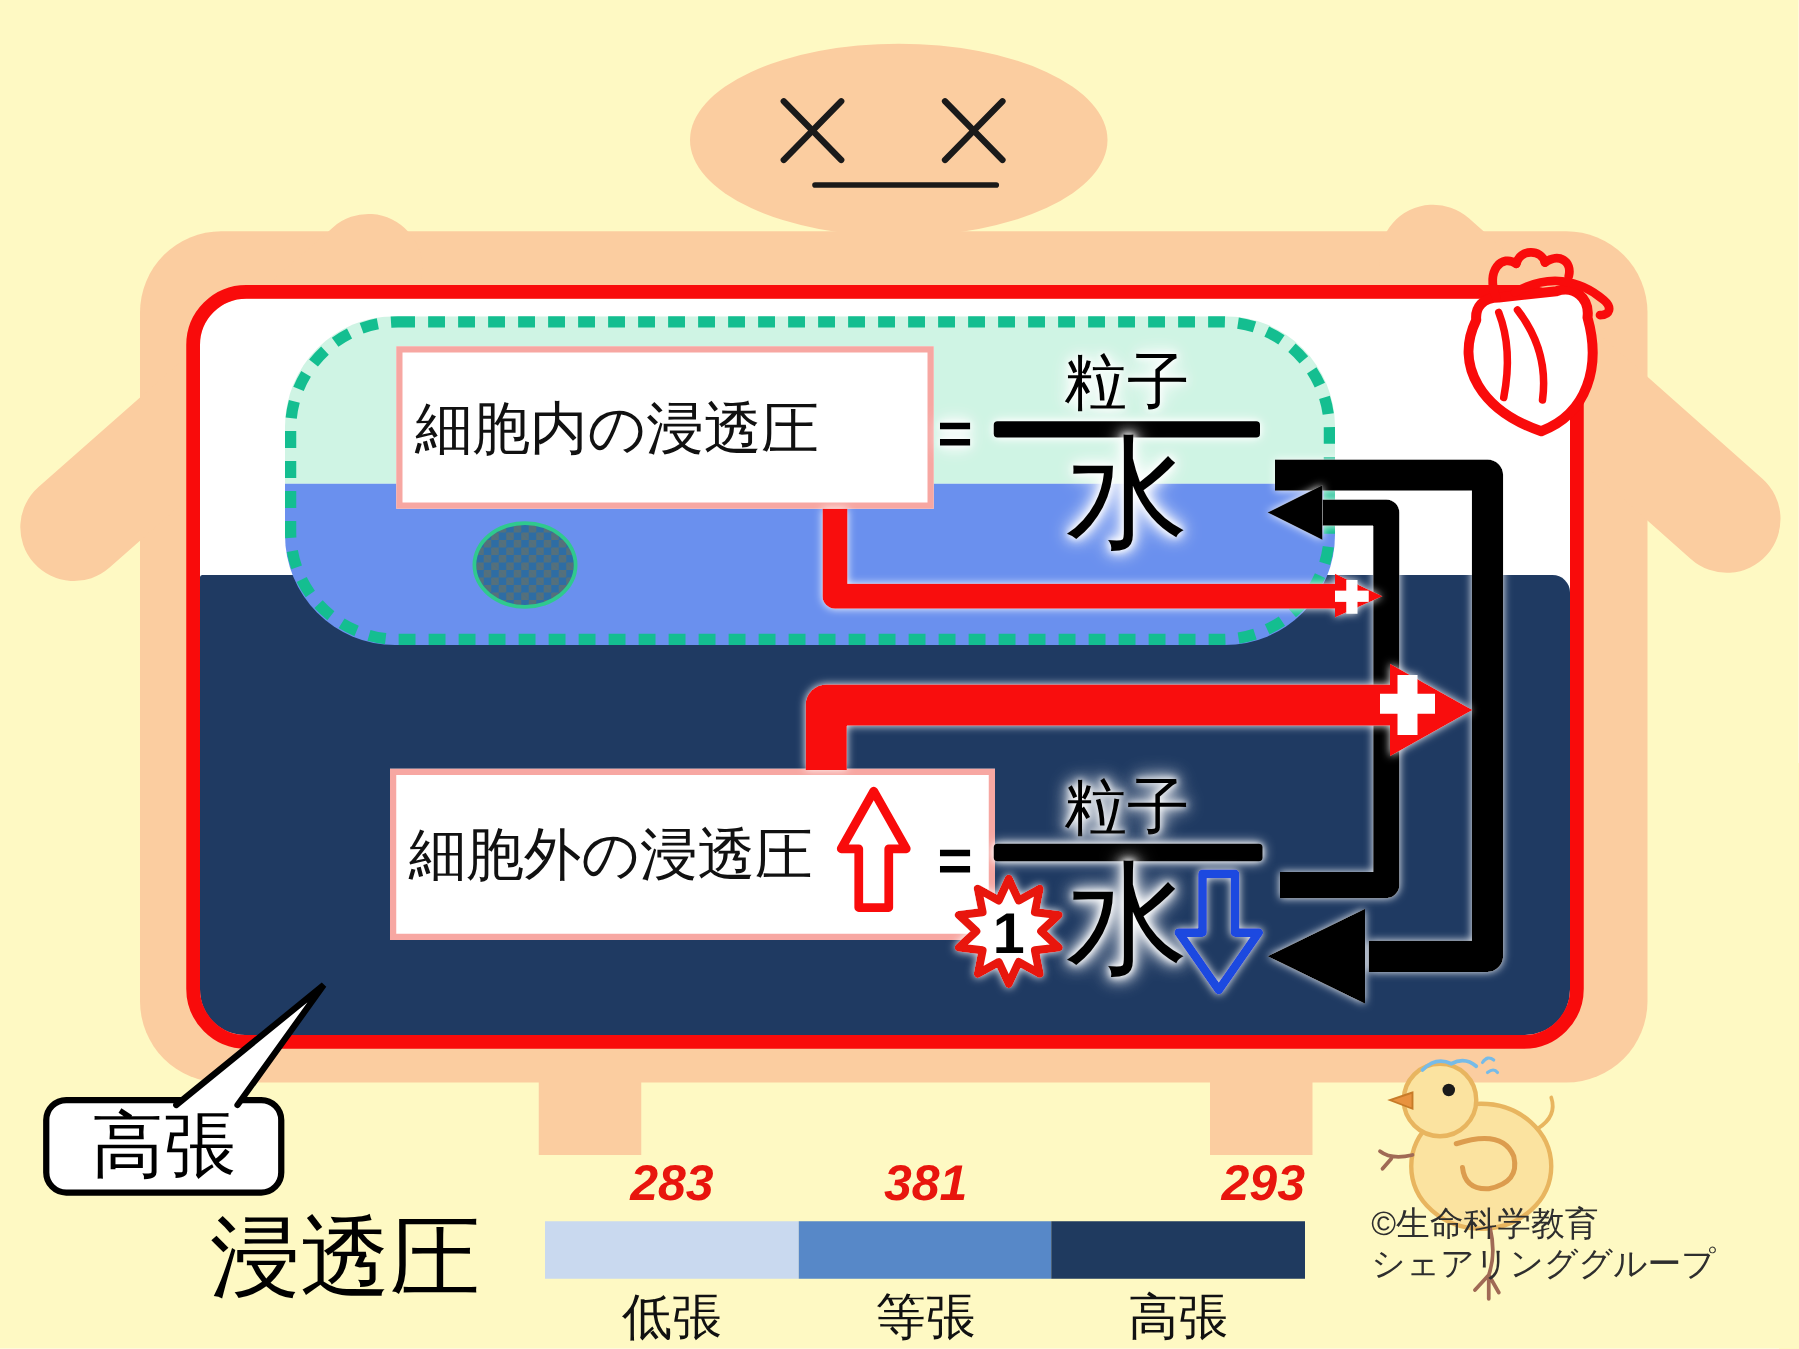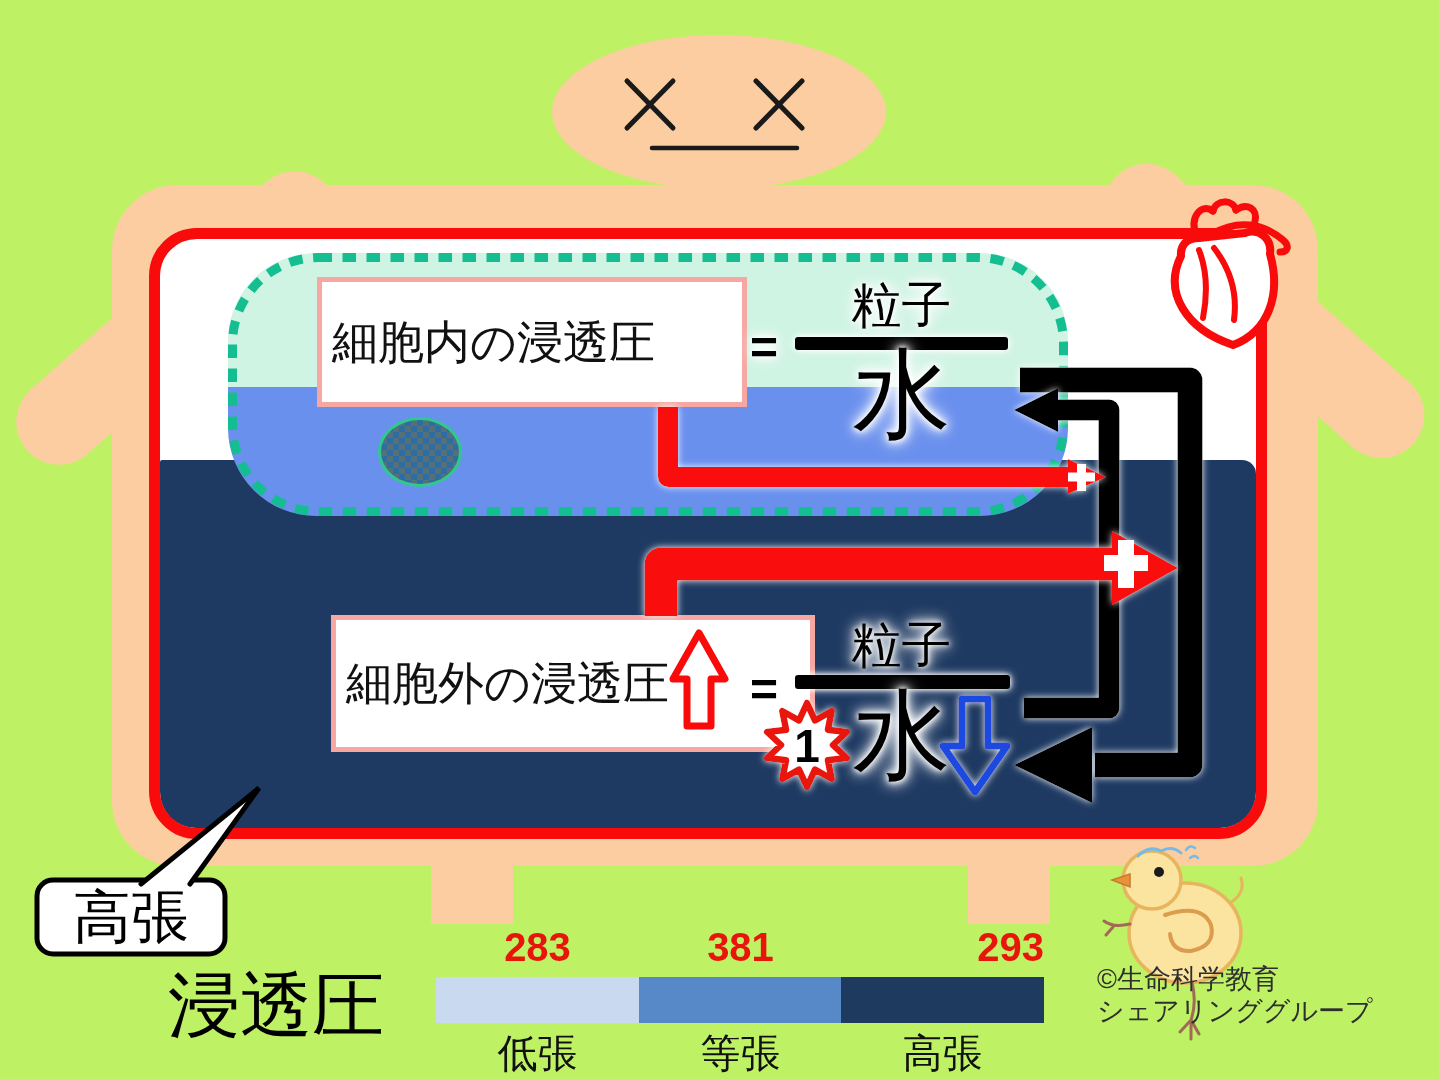--- a/index.html
+++ b/index.html
@@ -1,16 +1,16 @@
 <!DOCTYPE html>
 <html><head>
 <meta charset="utf-8">
 <style>
   html,body{margin:0;padding:0;background:#fff;}
-  #stage{position:relative;width:1439px;height:1079px;background:#bef264;overflow:hidden;
+  #stage{position:relative;width:1439px;height:1079px;background:#fef9c3;overflow:hidden;
          font-family:"Liberation Sans","DejaVu Sans",sans-serif;}
   .abs{position:absolute;}
   
   .skin{background:#FBCDA0;}
   .torso{left:112px;top:185px;width:1206px;height:681px;border-radius:65px;z-index:1;}
   .head{left:552px;top:35px;width:334px;height:154px;border-radius:50%;z-index:1;}
   .arm{width:400px;height:86px;border-radius:43px;z-index:1;}
   .arm-left{left:-23px;top:275px;transform:rotate(138.6deg);}
   .arm-right{left:1064px;top:268px;transform:rotate(41.6deg);}
   .leg{top:850px;width:82px;height:74px;z-index:1;}
@@ -25,41 +25,41 @@
   .cell-top{left:0;top:0;width:840px;height:134px;background:#CFF4E4;}
   .cell-bottom{left:0;top:134px;width:840px;height:129px;background:#6A90EE;}
   .nucleus{left:150px;top:164px;width:84px;height:70px;border-radius:50%;
      border:3px solid #2FC98E;box-sizing:border-box;background-color:#2E6DA4;
      background-image:linear-gradient(45deg,#56707A 25%,transparent 25%,transparent 75%,#56707A 75%),
                       linear-gradient(45deg,#56707A 25%,transparent 25%,transparent 75%,#56707A 75%);
      background-size:12px 12px;background-position:0 0,6px 6px;}
   
   .labelbox{background:#fff;border:5px solid #F7A7A2;box-sizing:border-box;z-index:6;}
   .box1{left:317px;top:277px;width:430px;height:130px;}
-  .box2{left:331px;top:615px;width:484px;height:137px;}
+  .box2{left:312px;top:615px;width:484px;height:137px;}
   .boxtext{color:#111;font-size:46px;white-space:nowrap;}
   .box1 .boxtext{line-height:120px;padding-left:10px;}
   .box2 .boxtext{line-height:127px;padding-left:10px;}
   
   .glow{text-shadow:0 0 5px #fff,0 0 9px #fff,0 0 14px #fff,0 0 18px #fff;}
   .eq{font-size:48px;font-weight:900;color:#000;z-index:6;}
   .numtext{left:795px;width:213px;text-align:center;font-size:50px;color:#000;z-index:6;white-space:nowrap;font-family:Liberation Serif, serif;}
   .bar{left:795px;width:213px;height:13px;background:#000;border-radius:3px;z-index:6;
        box-shadow:0 0 5px #fff,0 0 10px #fff;}
   .dentext{left:795px;width:213px;text-align:center;font-size:98px;line-height:1;color:#000;z-index:6;white-space:nowrap;}
   
   .toplayer{z-index:50;}
   .bubble-label{left:37px;top:880px;width:188px;height:74px;line-height:74px;text-align:center;
        font-size:58px;color:#000;}
   .star-num{left:787px;top:721px;width:40px;height:50px;line-height:50px;text-align:center;
        font-size:46px;font-weight:700;color:#000;}
   
   .axis-title{left:168px;top:958px;width:215px;font-size:72px;color:#000;z-index:6;white-space:nowrap;}
   .seg{top:977px;height:46px;z-index:6;}
-  .segval{top:925px;width:203px;text-align:center;font-size:40px;font-weight:700;color:#E8150D;z-index:6;}
+  .segval{top:925px;width:203px;text-align:center;font-size:40px;font-weight:700;color:#E8150D;z-index:6;font-style:italic;}
   .seglab{top:1026px;width:203px;text-align:center;font-size:40px;font-weight:500;color:#111;z-index:6;}
   .credit{left:1097px;top:963px;font-size:27px;line-height:1.2;color:#2e2e2e;z-index:50;white-space:nowrap;}
   svg.overlay{position:absolute;left:0;top:0;z-index:40;pointer-events:none;}
 </style>
 </head>
 <body>
 
 <div id="stage">
 
   <div class="abs skin head"></div>

